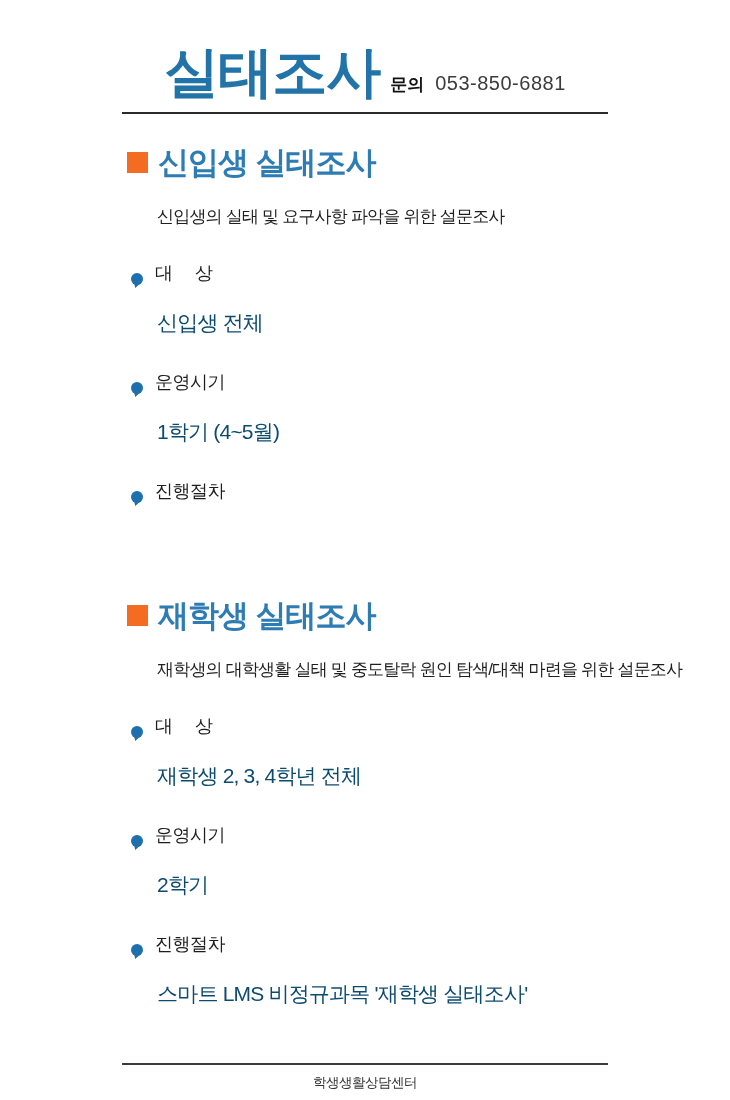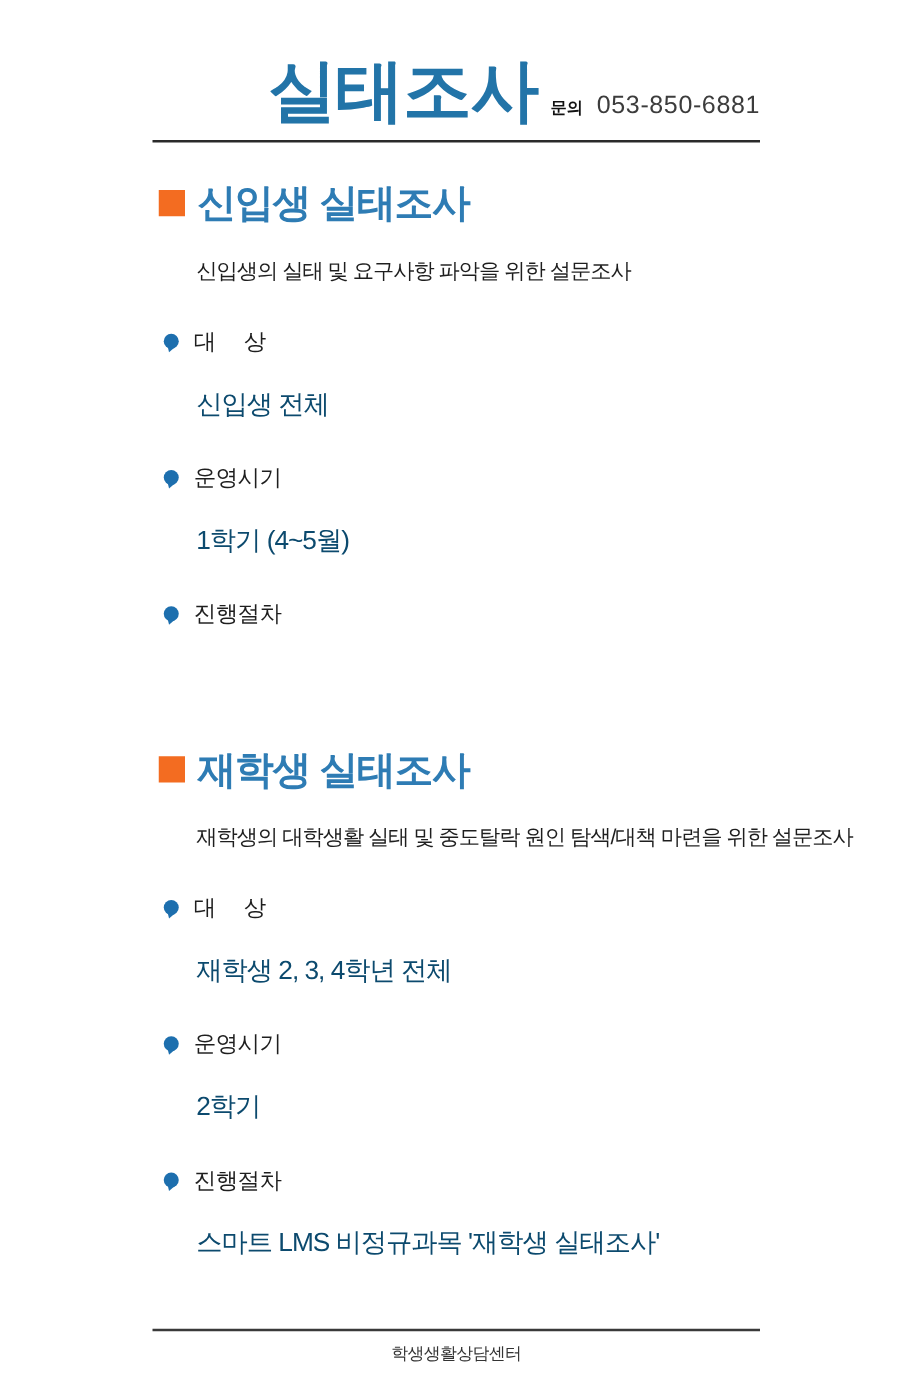--- a/index.html
+++ b/index.html
@@ -15,41 +15,41 @@
     margin: 0 auto;
     background: #ffffff;
     overflow: hidden;
   }
   .content {
     padding: 0 122px;
   }
   
   .header-row {
     display: flex;
-    justify-content: flex-end;
+    justify-content: center;
     align-items: flex-end;
     margin-top: 44px;
     gap: 10px;
   }
   .page-title {
     font-size: 55px;
     font-weight: bold;
     line-height: 1.05;
     color: #2274a8;
     letter-spacing: -1px;
   }
   .contact {
     display: flex;
     align-items: baseline;
     gap: 11px;
     padding-bottom: 6px;
     white-space: nowrap;
   }
   .contact-label {
-    font-size: 13px;
+    font-size: 17px;
     font-weight: bold;
     color: #111111;
   }
   .contact-phone {
     font-size: 20px;
     color: #3c3c3c;
     letter-spacing: 0.5px;
   }
   .rule {
     border: 0;
@@ -80,21 +80,21 @@
   }
   .section-desc {
     margin: 21px 0 0 35px;
     font-size: 17px;
     color: #1e1e1e;
     letter-spacing: -0.8px;
     white-space: nowrap;
   }
   .item-label-row {
     display: flex;
-    align-items: center;
+    align-items: flex-end;
     gap: 12px;
     margin-top: 33px;
   }
   .bullet {
     position: relative;
     width: 12px;
     height: 12px;
     background: #1d6fae;
     border-radius: 50%;
     flex: 0 0 auto;

